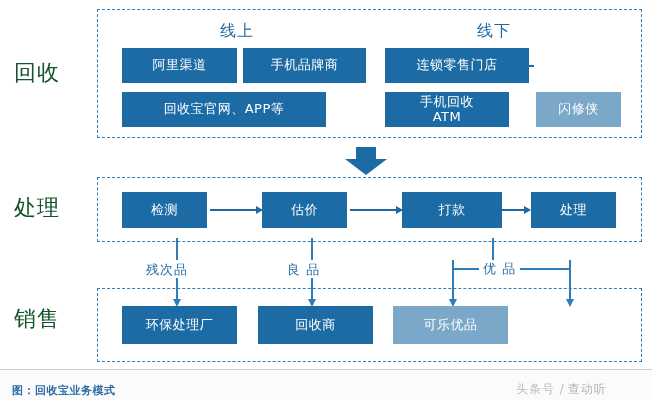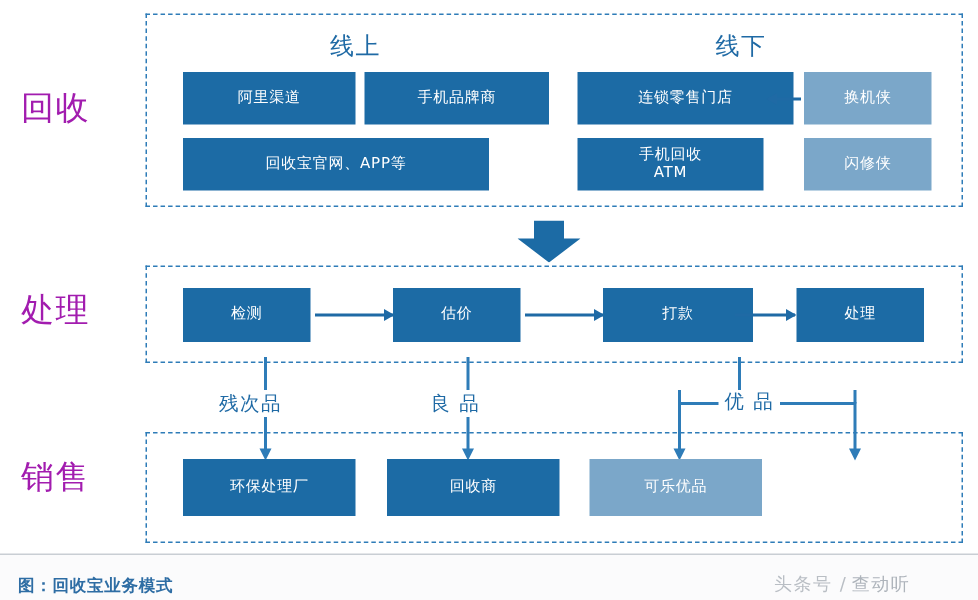--- a/index.html
+++ b/index.html
@@ -8,21 +8,21 @@
     background:#ffffff;
     font-family:"DejaVu Sans","Liberation Sans",sans-serif;
     overflow:hidden;
     position:relative;
   }
   #canvas{position:absolute;left:0;top:0;width:652px;height:400px;}
 
   
   .row-label{
     position:absolute;
-    color:#a21caf;
+    color:#14532d;
     font-size:22px;
     letter-spacing:1px;
     line-height:1;
     white-space:nowrap;
   }
 
   
   .frame{
     position:absolute;
     border:1.4px dashed #2E7CB8;
@@ -42,21 +42,21 @@
 
   
   .box{
     position:absolute;
     box-sizing:border-box;
     display:flex;
     align-items:center;
     justify-content:center;
     text-align:center;
     color:#ffffff;
-    font-size:10px;
+    font-size:13px;
     letter-spacing:.5px;
     line-height:1.15;
     white-space:pre-line;
   }
   .box.dark{background:#1C6BA5;}
   .box.light{background:#7BA7C9;}
 
   
   .harrow{position:absolute;height:2px;background:#1F6AA5;}
   .harrow::after{
@@ -130,21 +130,20 @@
 
   <div class="frame" style="left:97px;top:9px;width:545px;height:129px;"></div>
 
   <div class="group-head" style="left:204px;top:23px;margin-left:16px;">线上</div>
   <div class="group-head" style="left:477px;top:23px;">线下</div>
 
   <div class="box dark" style="left:122px;top:48px;width:115px;height:35px;">阿里渠道</div>
   <div class="box dark" style="left:243px;top:48px;width:123px;height:35px;">手机品牌商</div>
   <div class="box dark" style="left:385px;top:48px;width:144px;height:35px;">连锁零售门店</div>
   <div class="harrow-left" style="left:512px;top:65px;width:22px;"></div>
-  <div class="box light" style="left:536px;top:48px;width:85px;height:35px;">换机侠</div>
 
   <div class="box dark" style="left:122px;top:92px;width:204px;height:35px;">回收宝官网、APP等</div>
   <div class="box dark" style="left:385px;top:92px;width:124px;height:35px;">手机回收
 ATM</div>
   <div class="box light" style="left:536px;top:92px;width:85px;height:35px;">闪修侠</div>
 
   <div class="block-arrow" style="left:345px;top:147px;width:42px;height:28px;">
     <svg width="42" height="28" viewBox="0 0 42 28">
       <polygon points="11,0 31,0 31,12 42,12 21,28 0,12 11,12" fill="#1C6BA5"></polygon>
     </svg>

